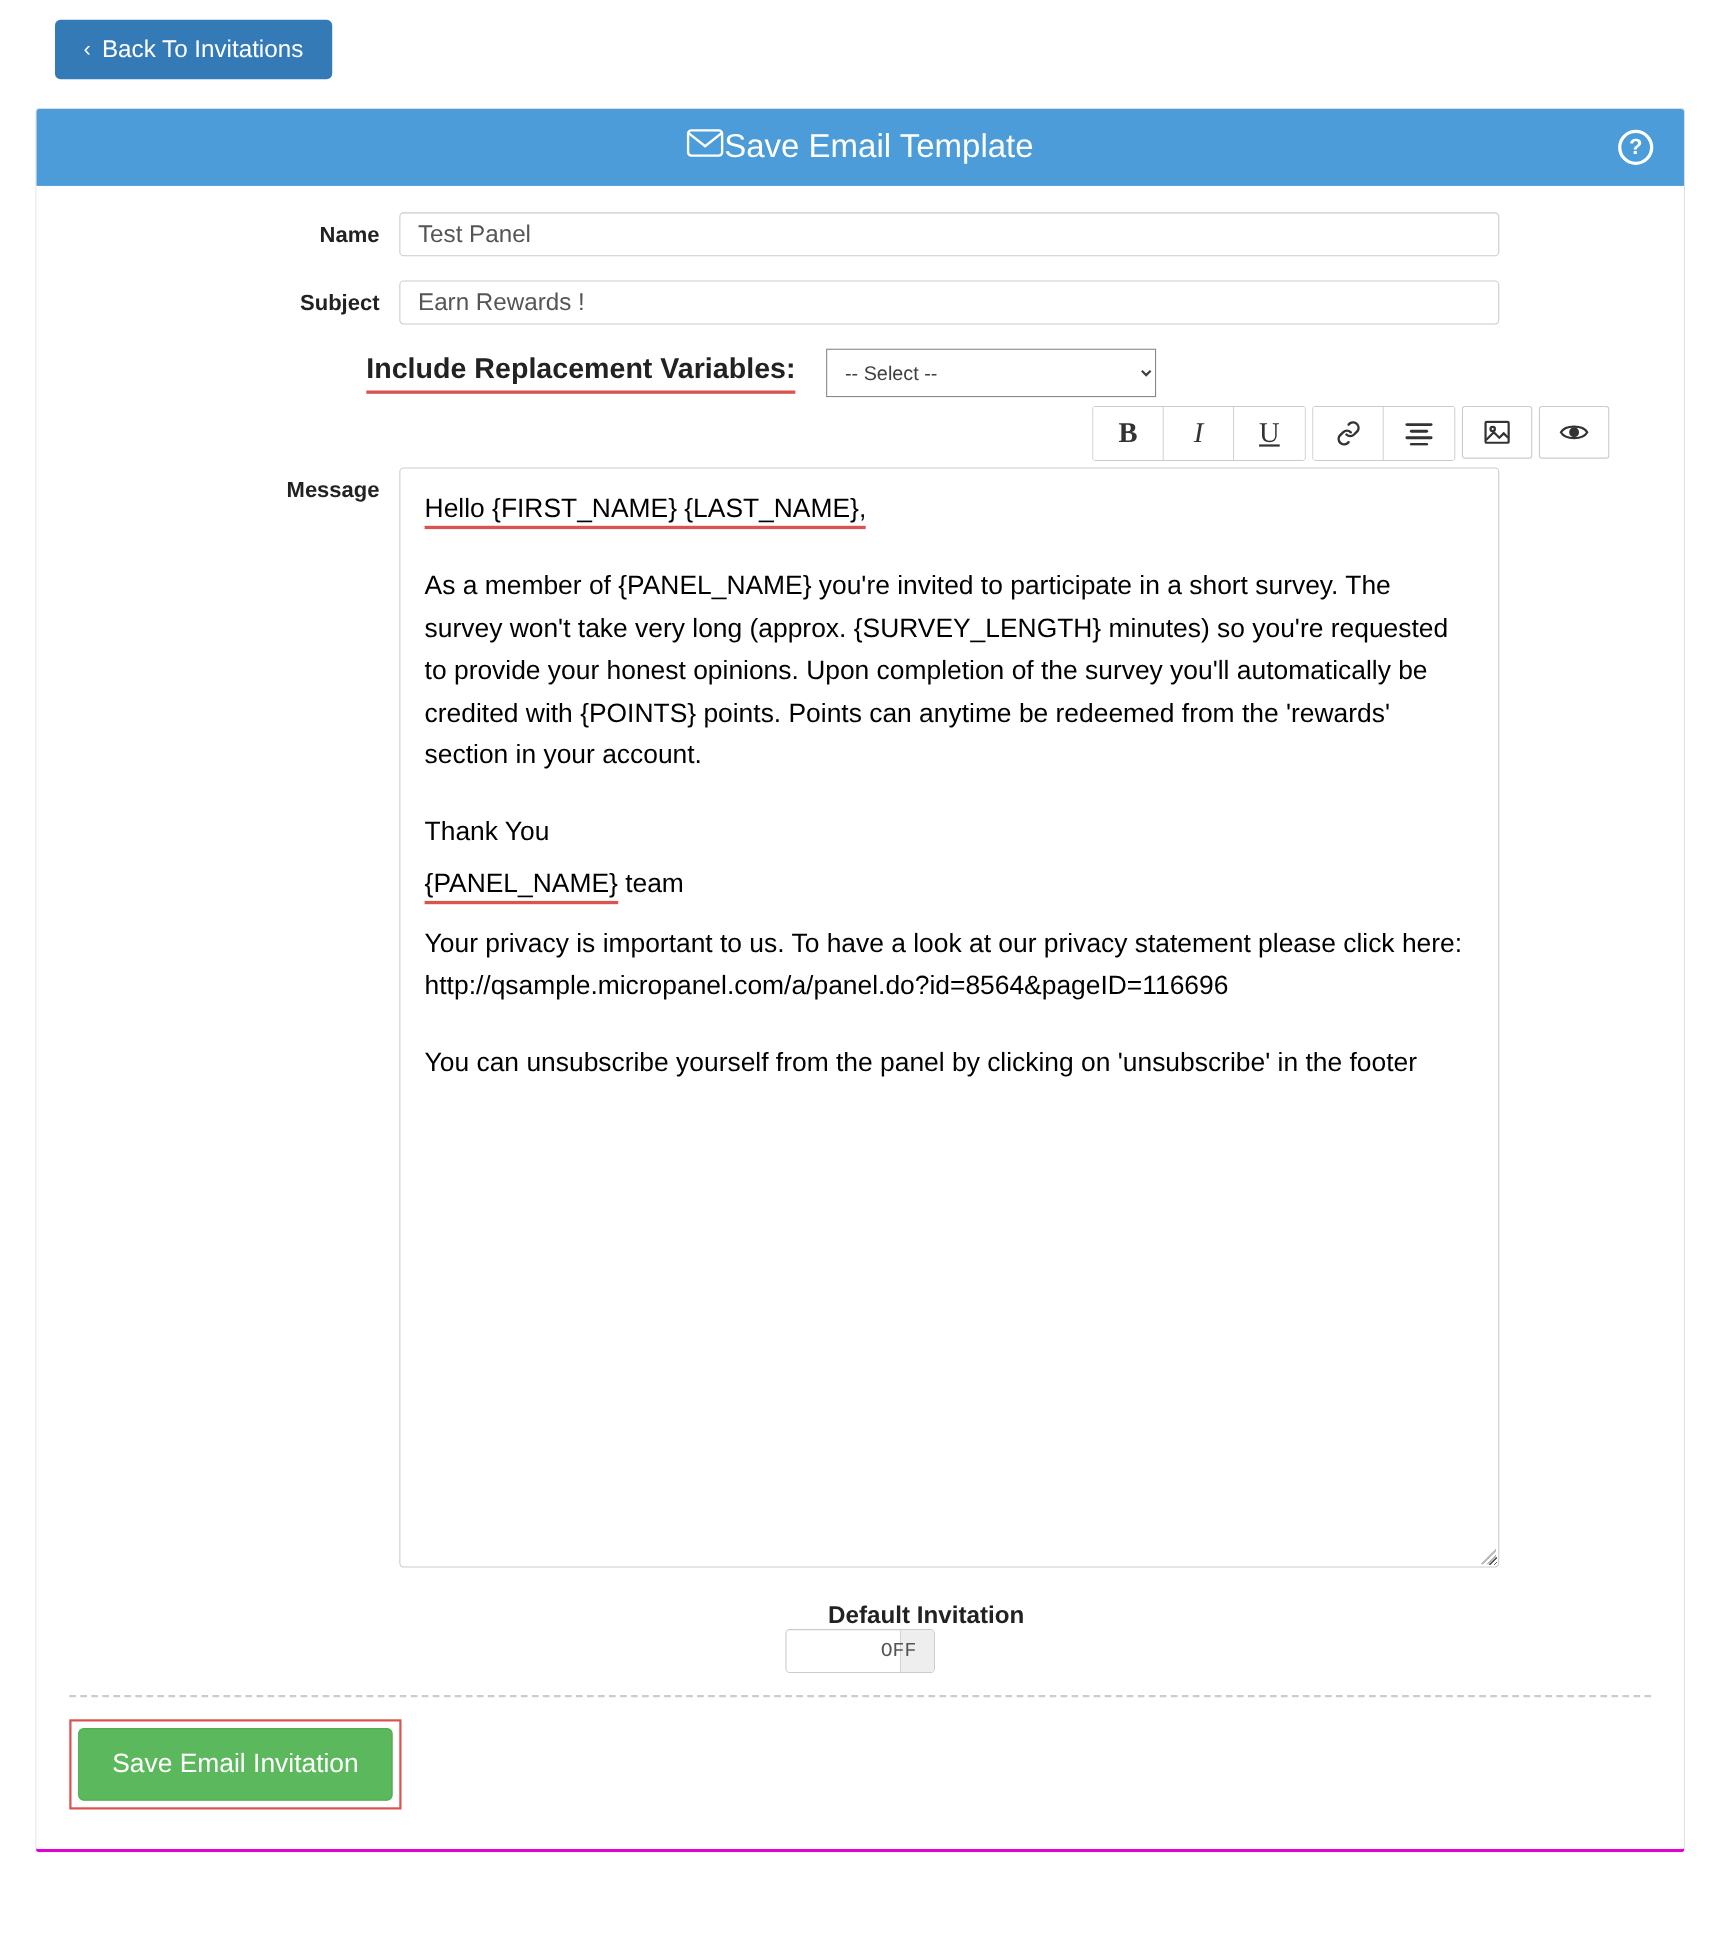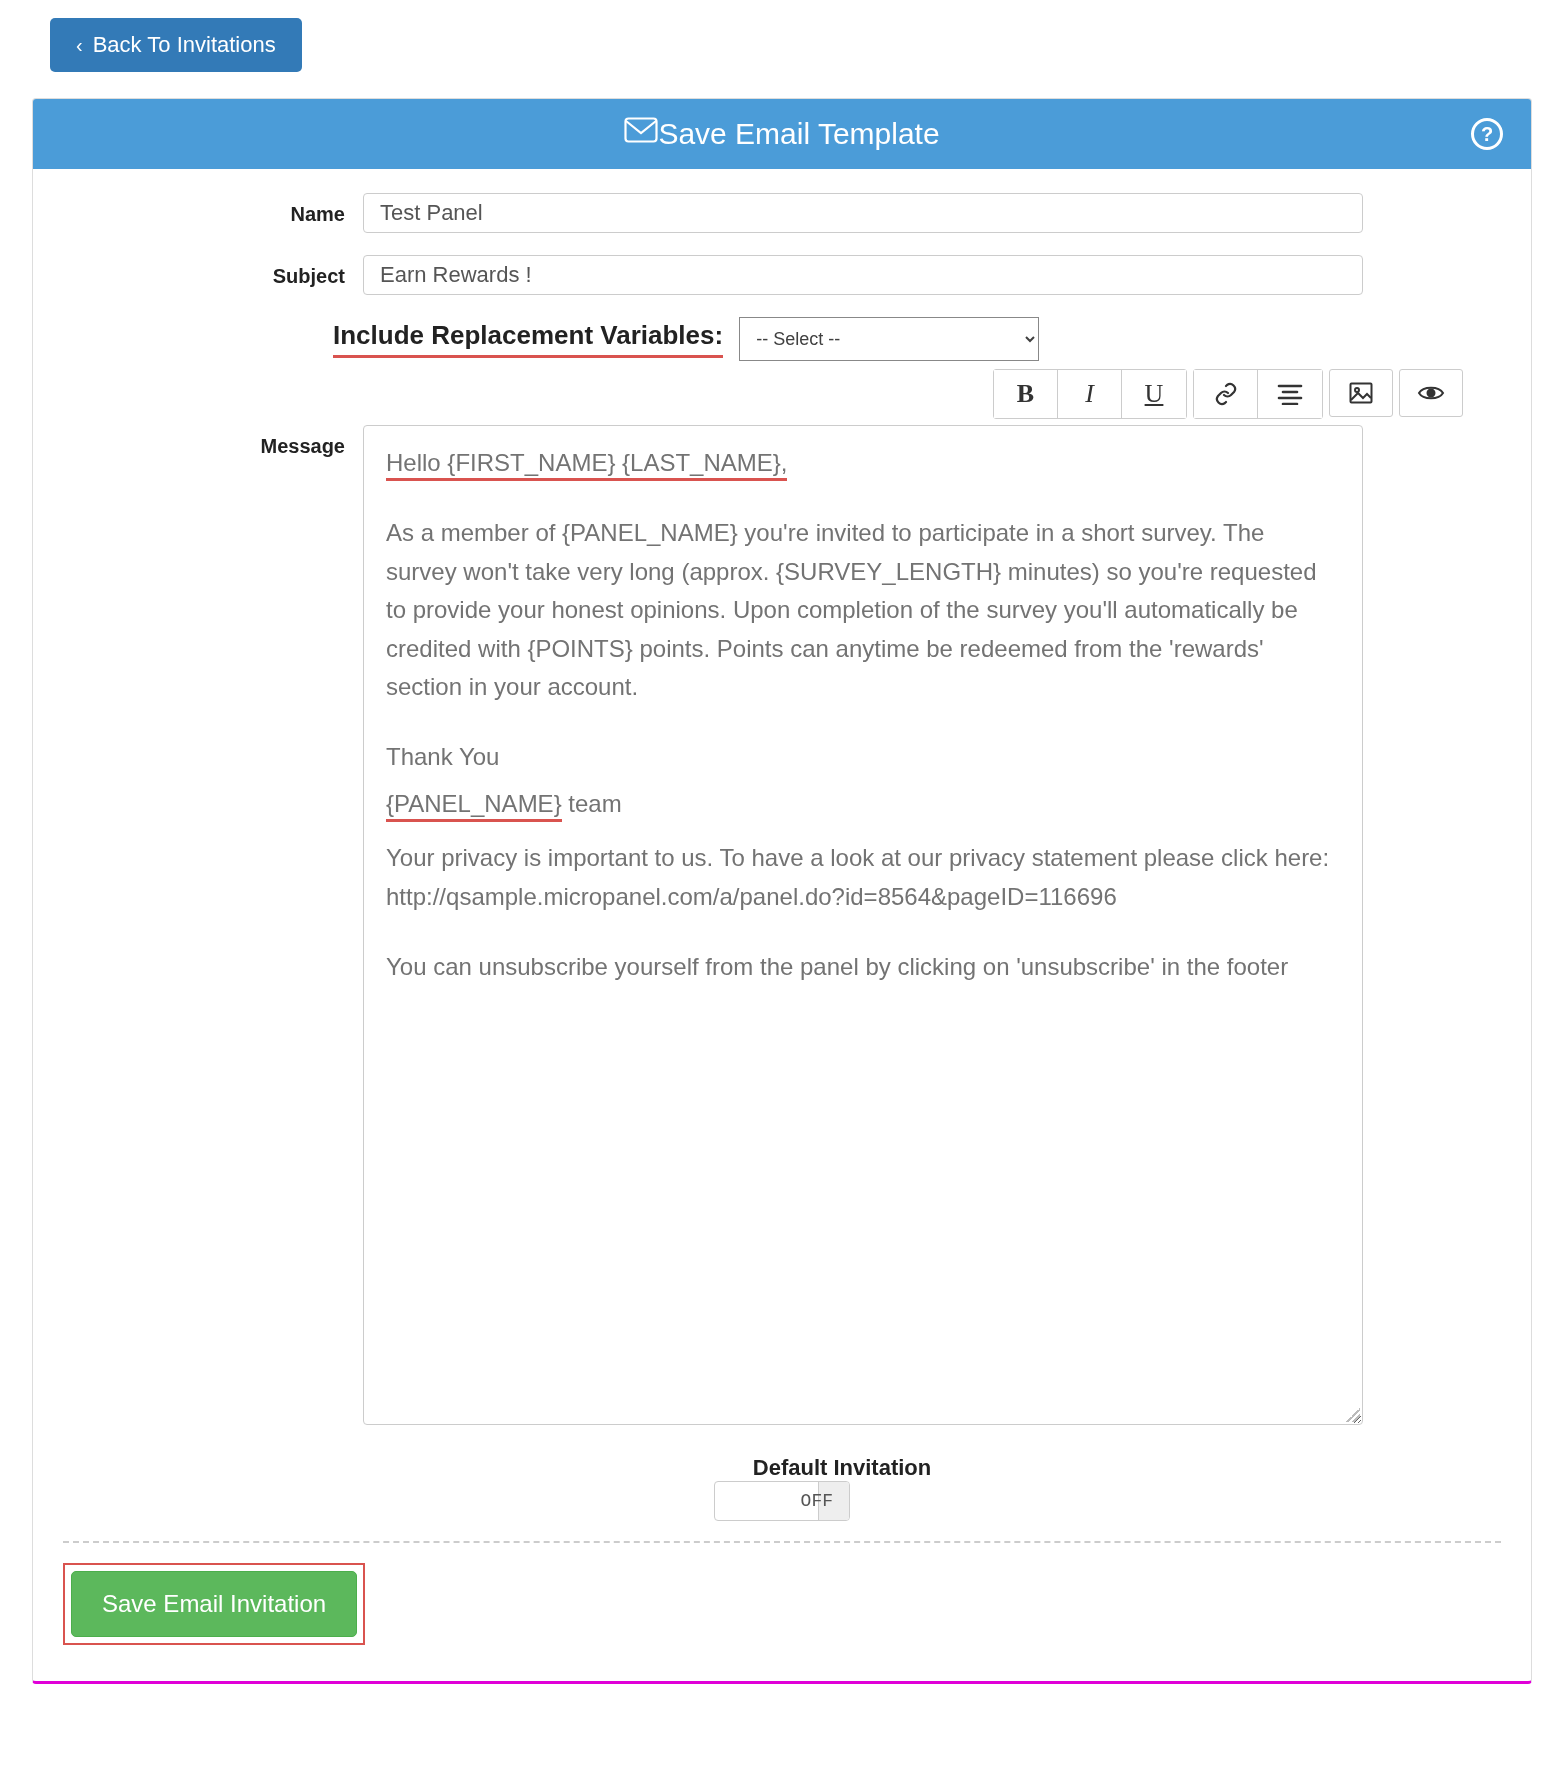--- a/index.html
+++ b/index.html
@@ -76,21 +76,21 @@
       height: 40px;
       border: 1px solid #ccc;
       border-radius: 4px;
       padding: 0 16px;
       font-size: 22px;
       color: #555;
     }
     .replace-vars-row {
       display: flex;
       align-items: center;
-      gap: 16px;
+      gap: 28px;
       margin-bottom: 8px;
       padding-left: 270px;
     }
     .replace-vars-label {
       font-size: 26px;
       font-weight: bold;
       color: #222;
       border-bottom: 3px solid #d9534f;
       padding-bottom: 4px;
     }
@@ -124,21 +124,21 @@
     .toolbar-btn.single { border: 1px solid #ccc; border-radius: 3px; width: 64px; margin-left: 6px; }
     .editor-area {
       flex: 1;
       max-width: 1000px;
       min-height: 1000px;
       border: 1px solid #ccc;
       border-radius: 4px;
       padding: 18px 22px;
       font-size: 24px;
       line-height: 1.6;
-      color: #737373;
+      color: #000000;
       position: relative;
       resize: vertical;
       overflow: auto;
     }
     .editor-area::after {
       content: '';
       position: absolute;
       right: 2px; bottom: 2px;
       width: 14px; height: 14px;
       background: linear-gradient(135deg, transparent 50%, #bbb 50%, #bbb 60%, transparent 60%, transparent 70%, #bbb 70%, #bbb 80%, transparent 80%);

